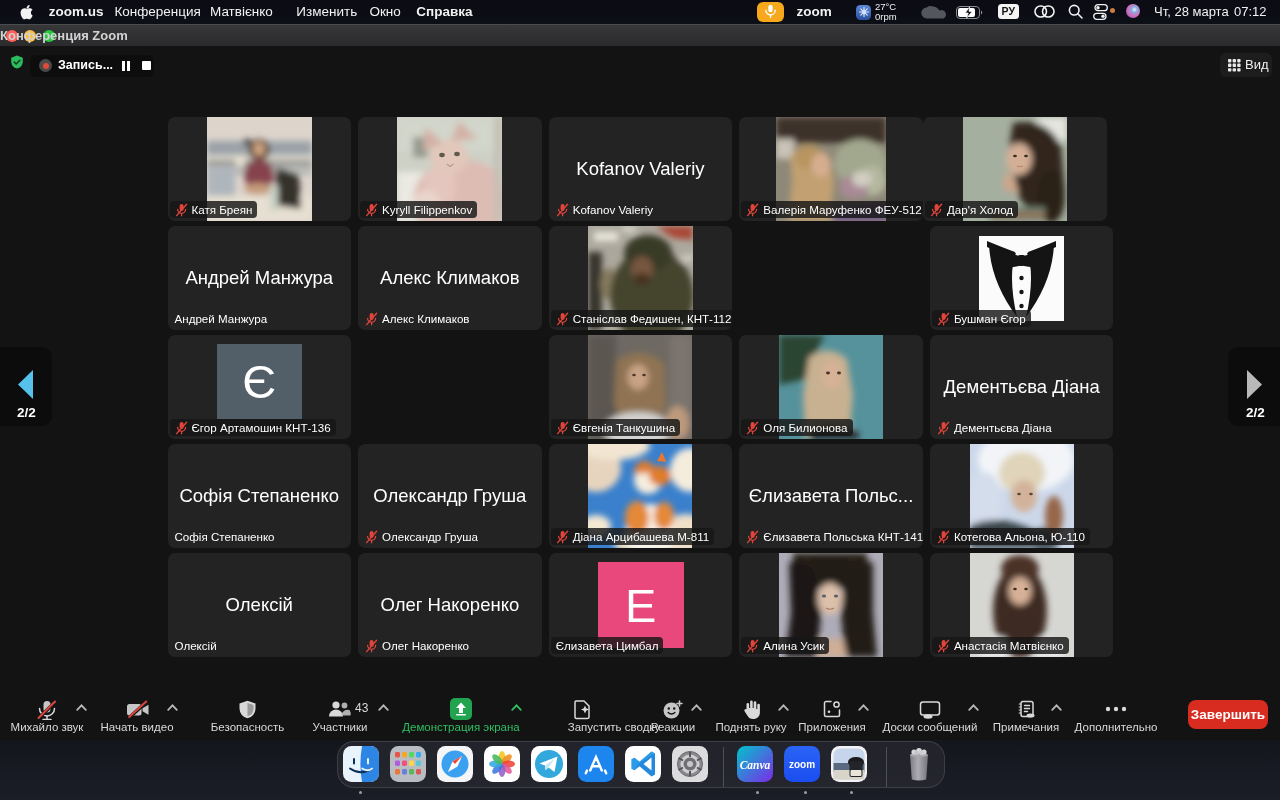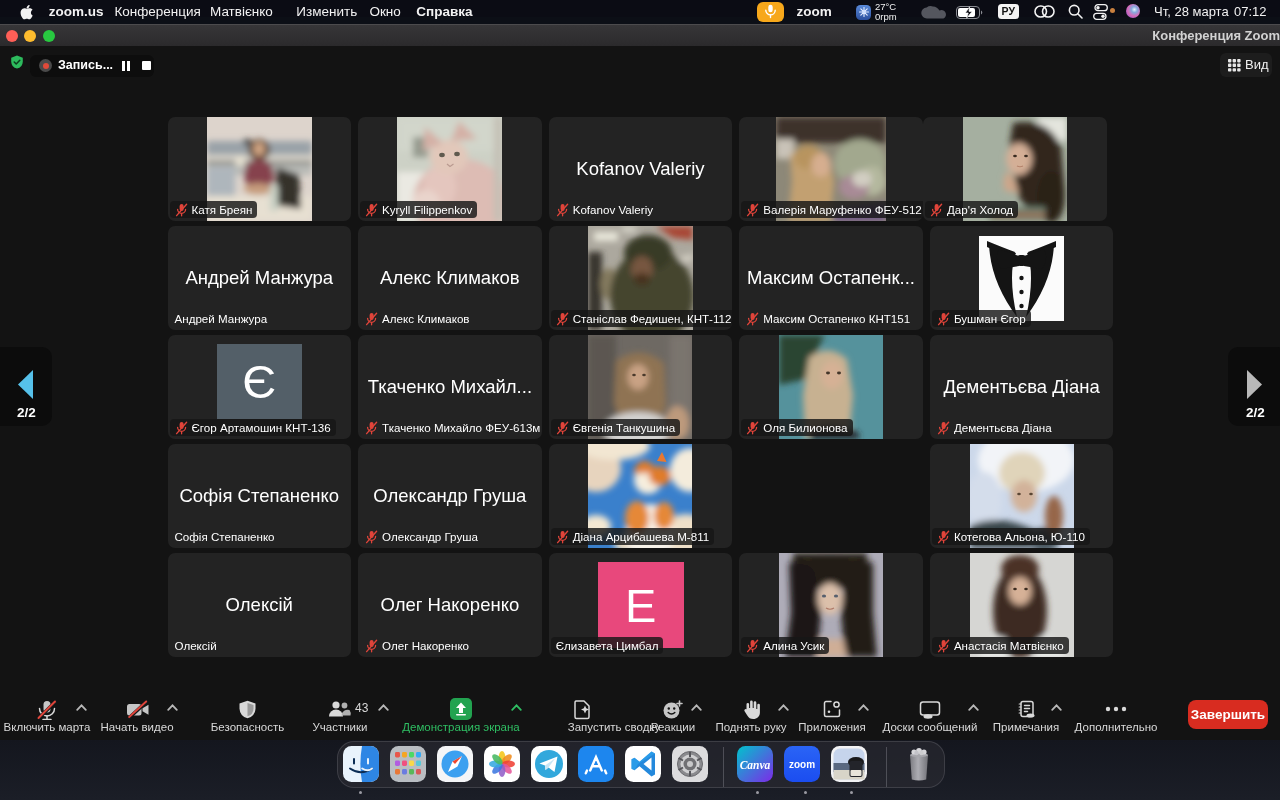--- a/index.html
+++ b/index.html
@@ -75,21 +75,21 @@
     </svg>
 <div class="abs" style="left:1110px;top:8px;width:5px;height:5px;border-radius:50%;background:#c9803f"></div>
 <div class="abs" style="left:1126px;top:4px;width:14px;height:14px;border-radius:50%;background:radial-gradient(circle at 60% 40%,#e8f4ff 0%,#8ad 25%,#d66bb8 55%,#7a4fd0 100%)"></div>
 <div class="mb" style="left:1154px;font-size:13px">Чт, 28 марта</div>
 <div class="mb" style="left:1234px;font-size:13px">07:12</div>
 </div>
 <div id="titlebar">
 <div class="abs" style="left:5.5px;top:5px;width:12px;height:12px;border-radius:50%;background:#ff5f57"></div>
 <div class="abs" style="left:24px;top:5px;width:12px;height:12px;border-radius:50%;background:#febc2e"></div>
 <div class="abs" style="left:42.5px;top:5px;width:12px;height:12px;border-radius:50%;background:#28c840"></div>
-<div class="abs" style="left:0;top:0;width:100%;text-align:right;line-height:22px;font-size:13px;font-weight:bold;color:#d2d2d2">Конференция Zoom</div>
+<div class="abs" style="left:0;top:0;width:100%;text-align:left;line-height:22px;font-size:13px;font-weight:bold;color:#d2d2d2">Конференция Zoom</div>
 </div>
 <div id="winbody">
 <svg class="abs" style="left:10px;top:9px" width="14" height="14" viewBox="0 0 14 14">
       <path d="M7 0.5 12.8 2.7v4A7.4 7.4 0 0 1 7 13.6 7.4 7.4 0 0 1 1.2 6.7v-4z" fill="#2dbb5d"></path>
       <path d="M4.2 7l2 2 3.6-3.8" fill="none" stroke="#0d3d1e" stroke-width="1.5" stroke-linecap="round" stroke-linejoin="round"></path>
     </svg>
 <div class="abs" style="left:30px;top:8.5px;width:124px;height:22px;background:#0d0d0d;border-radius:6px"></div>
 <div class="abs" style="left:39px;top:13px;width:13px;height:13px;border-radius:50%;background:#4a4a4a"></div>
 <div class="abs" style="left:42.5px;top:16.5px;width:6px;height:6px;border-radius:50%;background:#e04a3a"></div>
 <div class="abs" style="left:58px;top:11.5px;color:#fff;font-size:12.5px;font-weight:bold">Запись...</div>
@@ -310,34 +310,20 @@
           <g fill="none" stroke="#e0443a" stroke-width="1.3" stroke-linecap="round">
             <rect x="4.6" y="1" width="4" height="7" rx="2" fill="#e0443a" stroke="none"></rect>
             <path d="M2.6 6.3a4 4 0 0 0 8 0"></path>
             <path d="M6.6 10.6v2.2"></path>
           </g>
           <path d="M1.6 12.6 11.6 1.2" stroke="#e0443a" stroke-width="1.4" stroke-linecap="round"></path>
         </svg>
 <span>Станіслав Федишен, КНТ-112</span>
       </div>
 </div>
-<div class="tile" style="left:739.3px;top:180.0px">
-<div class="bigname">Максим Остапенк...</div>
-<div class="lbl">
-<svg width="13" height="14" viewBox="0 0 13 14" style="flex:0 0 auto;margin-right:4px">
-          <g fill="none" stroke="#e0443a" stroke-width="1.3" stroke-linecap="round">
-            <rect x="4.6" y="1" width="4" height="7" rx="2" fill="#e0443a" stroke="none"></rect>
-            <path d="M2.6 6.3a4 4 0 0 0 8 0"></path>
-            <path d="M6.6 10.6v2.2"></path>
-          </g>
-          <path d="M1.6 12.6 11.6 1.2" stroke="#e0443a" stroke-width="1.4" stroke-linecap="round"></path>
-        </svg>
-<span>Максим Остапенко КНТ151</span>
-      </div>
-</div>
 <div class="tile" style="left:929.9px;top:180.0px">
 <svg class="phw" width="85" height="85" viewBox="0 0 85 85" style="left:49.2px;top:9.5px">
         <rect width="85" height="85" fill="#fbfbfb"></rect>
         <path d="M8 5 Q25 12 36 16 L34 21 Q20 17 8 11 Z" fill="#141414"></path>
         <path d="M77 5 Q60 12 49 16 L51 21 Q65 17 77 11 Z" fill="#141414"></path>
         <path d="M10 7 Q11 45 38 81 Q33 60 33 42 Q33 26 37 17 Q22 13 10 7 Z" fill="#141414"></path>
         <path d="M75 7 Q74 45 47 81 Q52 60 52 42 Q52 26 48 17 Q63 13 75 7 Z" fill="#141414"></path>
         <path d="M20 13 L40 20 L40 30 L22 33 Q15 23 20 13 Z" fill="#141414"></path>
         <path d="M65 13 L45 20 L45 30 L63 33 Q70 23 65 13 Z" fill="#141414"></path>
         <rect x="38.5" y="19" width="8" height="11" rx="2.5" fill="#141414"></rect>
@@ -362,34 +348,20 @@
 <div class="lbl lblbg">
 <svg width="13" height="14" viewBox="0 0 13 14" style="flex:0 0 auto;margin-right:4px">
           <g fill="none" stroke="#e0443a" stroke-width="1.3" stroke-linecap="round">
             <rect x="4.6" y="1" width="4" height="7" rx="2" fill="#e0443a" stroke="none"></rect>
             <path d="M2.6 6.3a4 4 0 0 0 8 0"></path>
             <path d="M6.6 10.6v2.2"></path>
           </g>
           <path d="M1.6 12.6 11.6 1.2" stroke="#e0443a" stroke-width="1.4" stroke-linecap="round"></path>
         </svg>
 <span>Єгор Артамошин КНТ-136</span>
-      </div>
-</div>
-<div class="tile" style="left:358.1px;top:289.0px">
-<div class="bigname">Ткаченко Михайл...</div>
-<div class="lbl">
-<svg width="13" height="14" viewBox="0 0 13 14" style="flex:0 0 auto;margin-right:4px">
-          <g fill="none" stroke="#e0443a" stroke-width="1.3" stroke-linecap="round">
-            <rect x="4.6" y="1" width="4" height="7" rx="2" fill="#e0443a" stroke="none"></rect>
-            <path d="M2.6 6.3a4 4 0 0 0 8 0"></path>
-            <path d="M6.6 10.6v2.2"></path>
-          </g>
-          <path d="M1.6 12.6 11.6 1.2" stroke="#e0443a" stroke-width="1.4" stroke-linecap="round"></path>
-        </svg>
-<span>Ткаченко Михайло ФЕУ-613м</span>
       </div>
 </div>
 <div class="tile" style="left:548.7px;top:289.0px">
 <svg class="phw" width="104" height="104" viewBox="0 0 104 104" style="left:39.8px;top:0.0px">
         <defs>
           <filter id="b6" x="-30%" y="-30%" width="160%" height="160%">
             <feGaussianBlur stdDeviation="3"></feGaussianBlur>
           </filter>
         </defs>
         <rect width="104" height="104" fill="#6e6963"></rect>
@@ -508,20 +480,34 @@
           <g fill="none" stroke="#e0443a" stroke-width="1.3" stroke-linecap="round">
             <rect x="4.6" y="1" width="4" height="7" rx="2" fill="#e0443a" stroke="none"></rect>
             <path d="M2.6 6.3a4 4 0 0 0 8 0"></path>
             <path d="M6.6 10.6v2.2"></path>
           </g>
           <path d="M1.6 12.6 11.6 1.2" stroke="#e0443a" stroke-width="1.4" stroke-linecap="round"></path>
         </svg>
 <span>Діана Арцибашева М-811</span>
       </div>
 </div>
+<div class="tile" style="left:739.3px;top:398.0px">
+<div class="bigname">Єлизавета Польс...</div>
+<div class="lbl">
+<svg width="13" height="14" viewBox="0 0 13 14" style="flex:0 0 auto;margin-right:4px">
+          <g fill="none" stroke="#e0443a" stroke-width="1.3" stroke-linecap="round">
+            <rect x="4.6" y="1" width="4" height="7" rx="2" fill="#e0443a" stroke="none"></rect>
+            <path d="M2.6 6.3a4 4 0 0 0 8 0"></path>
+            <path d="M6.6 10.6v2.2"></path>
+          </g>
+          <path d="M1.6 12.6 11.6 1.2" stroke="#e0443a" stroke-width="1.4" stroke-linecap="round"></path>
+        </svg>
+<span>Єлизавета Польська КНТ-141</span>
+      </div>
+</div>
 <div class="tile" style="left:929.9px;top:398.0px">
 <svg class="phw" width="104" height="104" viewBox="0 0 104 104" style="left:39.8px;top:0.0px">
         <defs>
           <filter id="b9" x="-30%" y="-30%" width="160%" height="160%">
             <feGaussianBlur stdDeviation="3"></feGaussianBlur>
           </filter>
         </defs>
         <rect width="104" height="104" fill="#ccd8ea"></rect>
         <g filter="url(#b9)">
           <ellipse cx="56" cy="16" rx="48" ry="32" fill="#f2f4f8"></ellipse>
@@ -649,21 +635,21 @@
 <svg class="abs" style="left:36.0px;top:654.0px" width="22" height="20" viewBox="0 0 22 20">
       <g fill="none" stroke="#d9d9d9" stroke-width="1.5" stroke-linecap="round">
         <rect x="7.5" y="1" width="7" height="11.5" rx="3.5" fill="#c6c6c6" stroke="none"></rect>
         <path d="M3.5 8.5a7.5 7.5 0 0 0 15 0"></path>
         <path d="M11 16v3.5"></path>
         <path d="M7 19.5h8"></path>
       </g>
       <path d="M2.8 18.3 L19.3 1.8" stroke="#16181a" stroke-width="3.4" stroke-linecap="round"></path>
       <path d="M2.5 18 L19 1.5" stroke="#e0443a" stroke-width="1.9" stroke-linecap="round"></path>
     </svg>
-<div class="toolitem" style="left:47.0px;top:675.0px;transform:translateX(-50%);color:#d9d9d9">Включить марта</div>
+<div class="toolitem" style="left:47.0px;top:675.0px;transform:translateX(-50%);color:#d9d9d9">Михайло звук</div>
 <svg class="abs" style="left:75.5px;top:657.5px" width="11" height="7" viewBox="0 0 11 7">
       <path d="M1.2 5.8 L5.5 1.4 L9.8 5.8" fill="none" stroke="#b8b8b8" stroke-width="1.8" stroke-linecap="round"></path>
     </svg>
 <svg class="abs" style="left:125.5px;top:654.0px" width="23" height="19" viewBox="0 0 23 19">
       <rect x="1" y="4" width="14.5" height="11.5" rx="2.5" fill="#c6c6c6"></rect>
       <path d="M16.5 8.2 L22.5 4.8 V14.8 L16.5 11.3 Z" fill="#c6c6c6"></path>
       <path d="M3.5 17.5 L20.5 1.8" stroke="#16181a" stroke-width="3.6" stroke-linecap="round"></path>
       <path d="M3.2 17 L20.2 1.5" stroke="#e0443a" stroke-width="1.9" stroke-linecap="round"></path>
     </svg>
 <div class="toolitem" style="left:137.0px;top:675.0px;transform:translateX(-50%);color:#d9d9d9">Начать видео</div>

